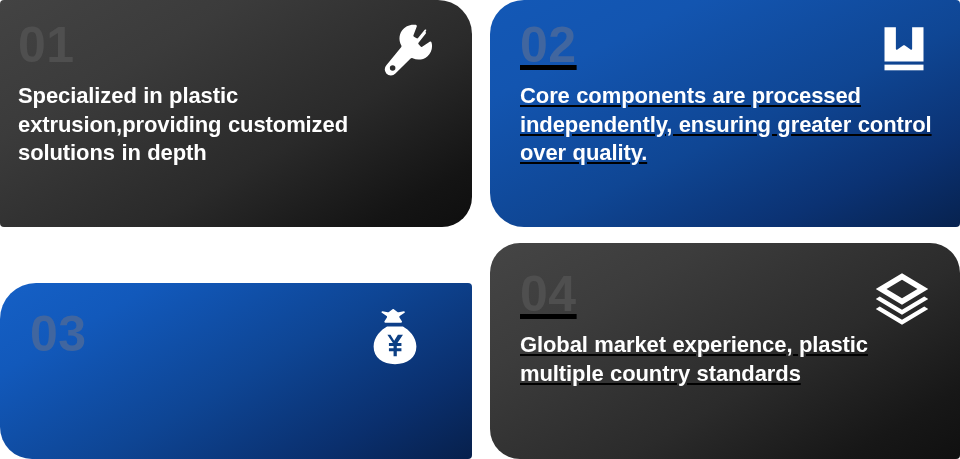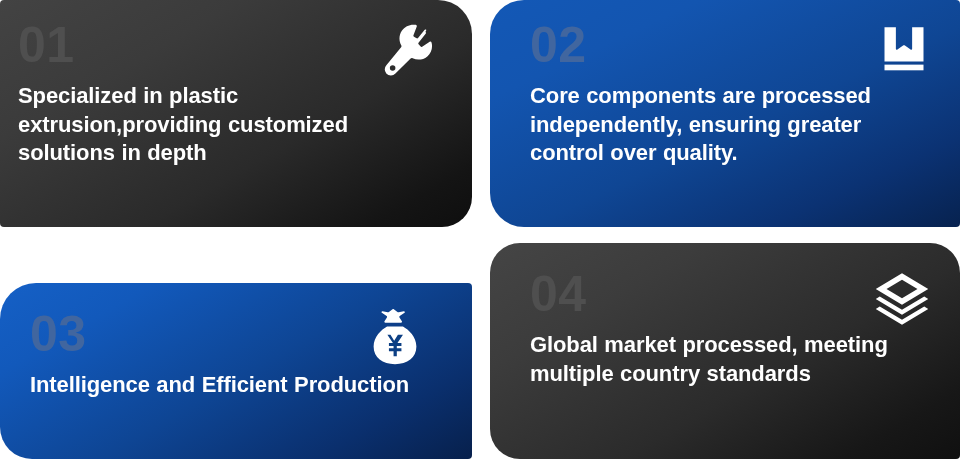--- a/index.html
+++ b/index.html
@@ -58,21 +58,21 @@
   }
 
   .card-inner {
     position: relative;
     height: 100%;
     width: 100%;
     padding: 20px 26px 22px 18px;
     box-sizing: border-box;
   }
   .card-2 .card-inner,
-  .card-4 .card-inner { padding-left: 40px; }
+  .card-4 .card-inner { padding-left: 30px; text-decoration: underline; }
   .card-3 .card-inner { padding-left: 30px; padding-top: 26px; }
   .card-4 .card-inner { padding-top: 26px; }
 
   .card-number {
     font-size: 50px;
     font-weight: 700;
     line-height: 1;
     letter-spacing: 0.5px;
     margin: 0 0 12px 0;
     user-select: none;
@@ -136,35 +136,34 @@
       <svg viewBox="0 0 64 64" xmlns="http://www.w3.org/2000/svg" aria-hidden="true">
         <path fill="#ffffff" d="M8 4h14v26.5a1.2 1.2 0 0 0 1.9 1l7.4-5.2a1.2 1.2 0 0 1 1.4 0l7.4 5.2a1.2 1.2 0 0 0 1.9-1V4h14v42H8V4z"></path>
         <rect x="8" y="50" width="48" height="7" fill="#ffffff"></rect>
       </svg>
     </span>
   </div>
 
   <div class="card card-3 card-blue">
     <div class="card-inner">
       <div class="card-number">03</div>
-      <p class="card-title">Intelligence and Efficient Production</p>
     </div>
     <span class="card-icon">
       <svg viewBox="0 0 64 64" xmlns="http://www.w3.org/2000/svg" aria-hidden="true">
         <path fill="#ffffff" d="M17.5 4.2c-.9-.6-.3-2 .8-1.8l5.6 1.2c.5.1 1 0 1.4-.3l4-3c.4-.3 1-.3 1.4 0l4 3c.4.3.9.4 1.4.3l5.6-1.2c1.1-.2 1.7 1.2.8 1.8l-5.3 3.6c-.5.3-.6 1-.3 1.5l2.7 4.3c.4.7-.1 1.6-.9 1.6H21.3c-.8 0-1.3-.9-.9-1.6l2.7-4.3c.3-.5.2-1.2-.3-1.5L17.5 4.2z"></path>
         <path fill="#ffffff" d="M23.2 19.2c-6.3 3.6-14.8 11.2-14.8 22.3C8.4 53.8 18.4 61 32 61s23.6-7.2 23.6-19.5c0-11.1-8.5-18.7-14.8-22.3H23.2z"></path>
         <path fill="#0c3f84" d="M29.2 28.5h-5.6l6.1 8.9h-4.4v3.3h5.1v2.7h-5.1v3.3h5.1v5.4h3.6v-5.4h5.1v-3.3h-5.1v-2.7h5.1v-3.3h-4.4l6.1-8.9h-5.6l-4.1 6.6-4.1-6.6h3.3z"></path>
       </svg>
     </span>
   </div>
 
   <div class="card card-4 card-dark">
     <div class="card-inner">
       <div class="card-number">04</div>
-      <p class="card-title">Global market processed, meeting multiple country standards</p>
+      <p class="card-title">Global market experience, plastic multiple country standards</p>
     </div>
     <span class="card-icon">
       <svg viewBox="0 0 64 64" xmlns="http://www.w3.org/2000/svg" aria-hidden="true">
         <path fill="#ffffff" d="M32 2.5 62 20.5 32 38.5 2 20.5 32 2.5zm0 7.6L14.3 20.5 32 31 49.7 20.5 32 10.1z"></path>
         <path fill="#ffffff" d="M6.6 29.2 2 32l30 18 30-18-4.6-2.8L32 44.4 6.6 29.2z"></path>
         <path fill="#ffffff" d="M6.6 40.6 2 43.4l30 18 30-18-4.6-2.8L32 55.8 6.6 40.6z"></path>
       </svg>
     </span>
   </div>
 

